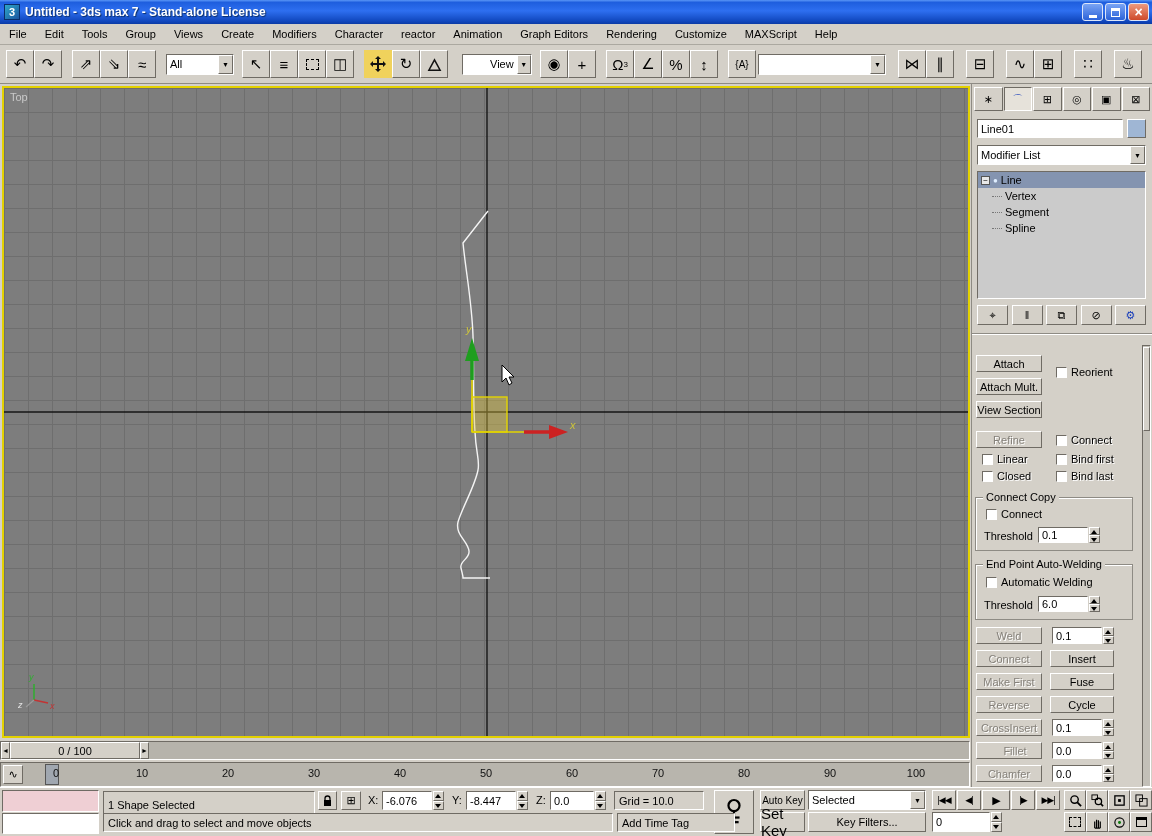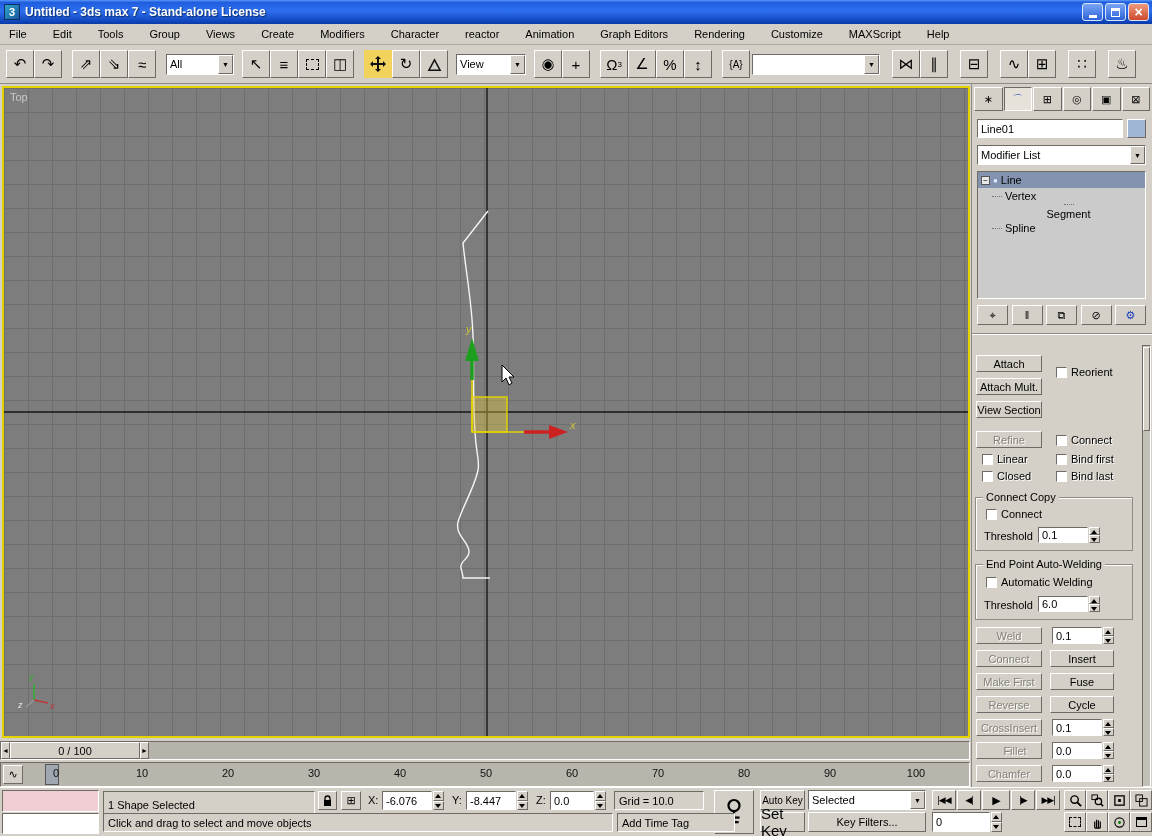--- a/index.html
+++ b/index.html
@@ -52,21 +52,21 @@
         <span style="width:8px;height:3px;background:#fff;margin-top:8px;"></span>
       </span>
     <span class="winbtn" style="margin-left:2px;">
         <span style="width:9px;height:9px;border:1px solid #fff;border-top:3px solid #fff;"></span>
       </span>
     <span class="winbtn close" style="margin-left:2px;color:#fff;font-size:14px;font-weight:bold;">
         <span>×</span>
       </span>
   </div>
 
-  <div class="abs menubar" style="left:0;top:24px;width:1152px;height:21px;display:flex;align-items:center;border-bottom:1px solid #aba8a0;gap:8px;">
+  <div class="abs menubar" style="left:0;top:24px;width:1152px;height:21px;display:flex;align-items:center;border-bottom:1px solid #aba8a0;">
     <span>File</span>
     <span>Edit</span>
     <span>Tools</span>
     <span>Group</span>
     <span>Views</span>
     <span>Create</span>
     <span>Modifiers</span>
     <span>Character</span>
     <span>reactor</span>
     <span>Animation</span>
@@ -117,21 +117,21 @@
         </svg>
     </span>
     <span class="btn tbtn raised">
         <span>↻</span>
       </span>
     <span class="btn tbtn raised">
       <svg width="15" height="15" viewBox="0 0 16 16">
           <path d="M2 14 L14 14 L8 3 Z" fill="none" stroke="#111" stroke-width="1.6"></path>
         </svg>
     </span>
-    <span class="combo" style="margin-left:8px;width:70px;height:21px;">
+    <span class="combo" style="margin-left:14px;width:70px;height:21px;padding-left:24px;">
       <span class="cval">View</span>
       <span class="cbtn">
           <span>▼</span>
         </span>
     </span>
     <span class="btn tbtn raised" style="margin-left:8px;">
         <span>◉</span>
       </span>
     <span class="btn tbtn raised">
         <span>+</span>
@@ -275,21 +275,21 @@
     <div class="abs sunken" style="left:5px;top:87px;width:169px;height:128px;background:#cbcbcb;">
       <div class="stackrow" style="background:#8494b0;">
         <span style="width:9px;height:9px;border:1px solid #555;background:#e8e8e8;font-size:8px;line-height:7px;text-align:center;">−</span>
         <span style="font-size:8px;color:#dfeeff;">●</span>
         <span>Line</span>
       </div>
       <div class="stackrow" style="padding-left:14px;">
         <span style="width:10px;border-bottom:1px dotted #777;"></span>
         <span>Vertex</span>
       </div>
-      <div class="stackrow" style="padding-left:14px;flex-direction:column;">
+      <div class="stackrow" style="padding-left:14px;">
         <span style="width:10px;border-bottom:1px dotted #777;"></span>
         <span>Segment</span>
       </div>
       <div class="stackrow" style="padding-left:14px;">
         <span style="width:10px;border-bottom:1px dotted #777;"></span>
         <span>Spline</span>
       </div>
     </div>
 
     <div class="abs" style="left:5px;top:221px;width:169px;height:21px;display:flex;justify-content:space-between;">

